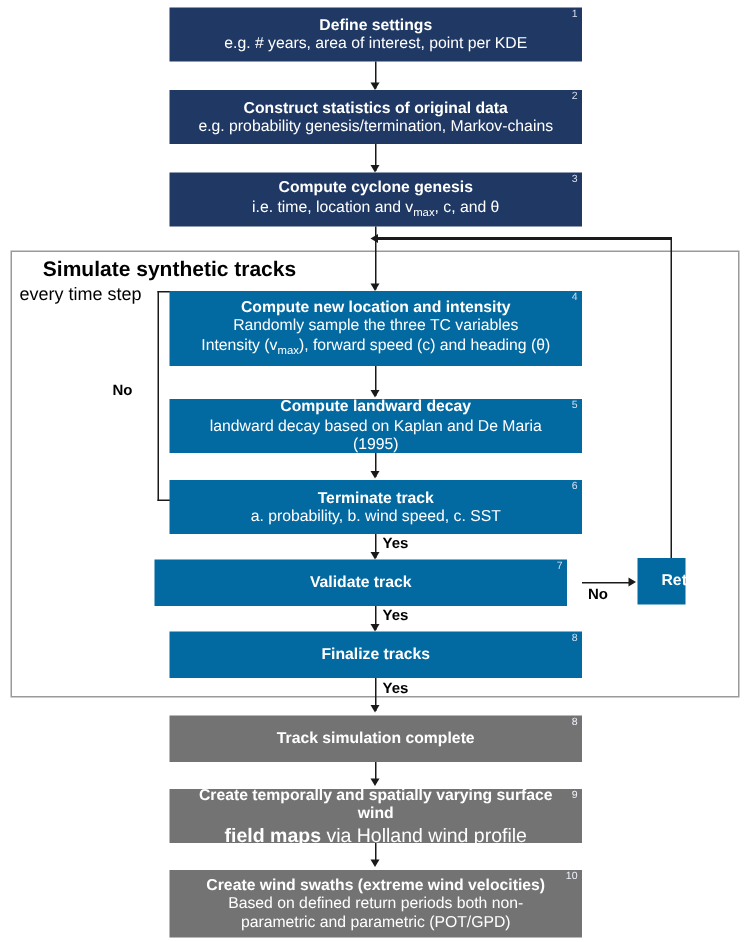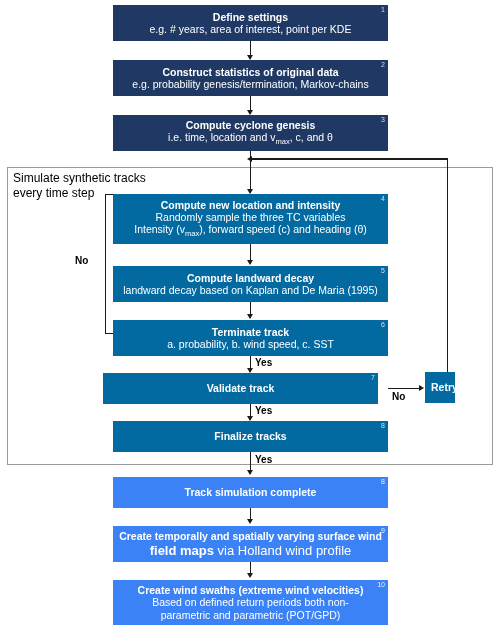--- a/index.html
+++ b/index.html
@@ -24,21 +24,21 @@
   .box {
     position: absolute;
     box-sizing: border-box;
     color: #ffffff;
     text-align: center;
     display: flex;
     flex-direction: column;
     align-items: center;
     justify-content: center;
     line-height: 1.18;
-    padding: 2px 6px;
+    padding: 2px 16px;
   }
   .box .ln {
     display: block;
     width: 100%;
   }
   .box .ln.b {
     font-weight: bold;
     font-size: 10.5px;
   }
   .box .ln.n {
@@ -47,21 +47,21 @@
   }
   .box .ln.mix {
     font-weight: normal;
     font-size: 13px;
   }
   .box .ln.mix b {
     font-weight: bold;
   }
   .navy  { background: #1F3864; }
   .blue  { background: #0369a1; }
-  .light { background: #3b82f6; align-items: center; }
+  .light { background: #737373; align-items: center; }
 
   .num {
     position: absolute;
     top: 1px;
     right: 3px;
     font-size: 7px;
     font-weight: normal;
     color: #d8dfec;
     line-height: 1;
   }
@@ -79,21 +79,21 @@
     box-sizing: border-box;
     border: 1.6px solid #1a1a1a;
     border-right: none;
     background: transparent;
   }
   .container-label {
     position: absolute;
     color: #000000;
     line-height: 1.25;
   }
-  .container-label .t1 { font-size: 12px; font-weight: normal; display:block;}
+  .container-label .t1 { font-size: 14px; font-weight: bold; display:block;text-align:center;}
   .container-label .t2 { font-size: 12px; font-weight: normal; display:block;}
 
   
   .vline {
     position: absolute;
     width: 1.6px;
     background: #1a1a1a;
   }
   .hline {
     position: absolute;

